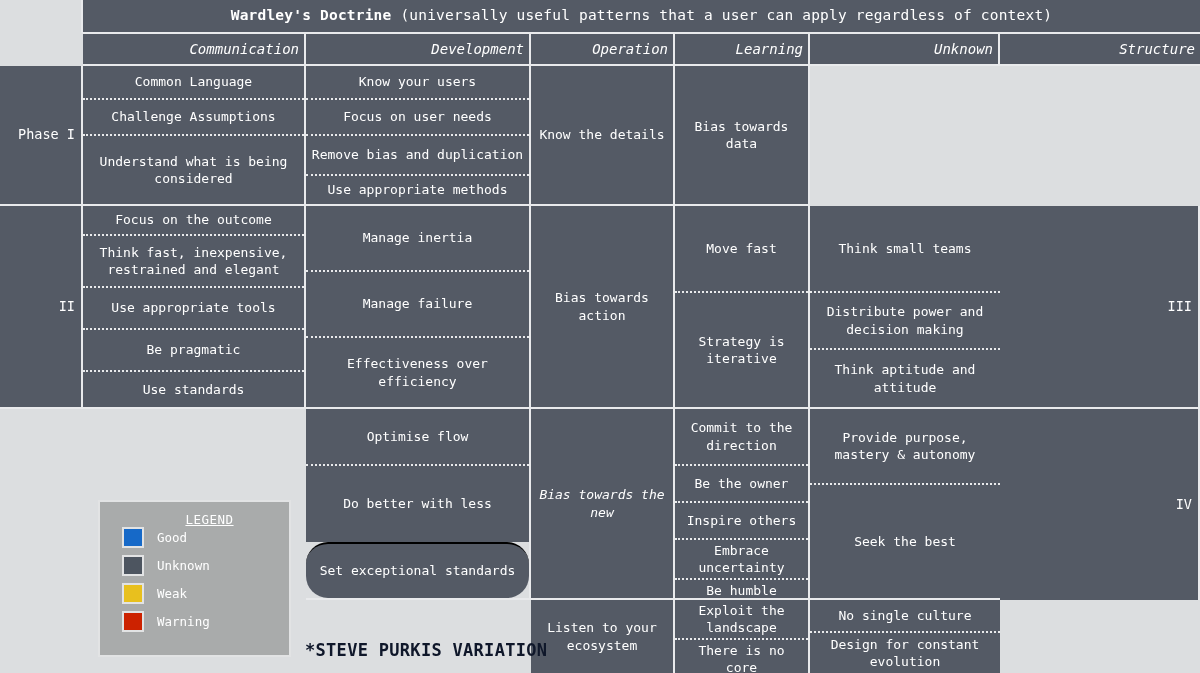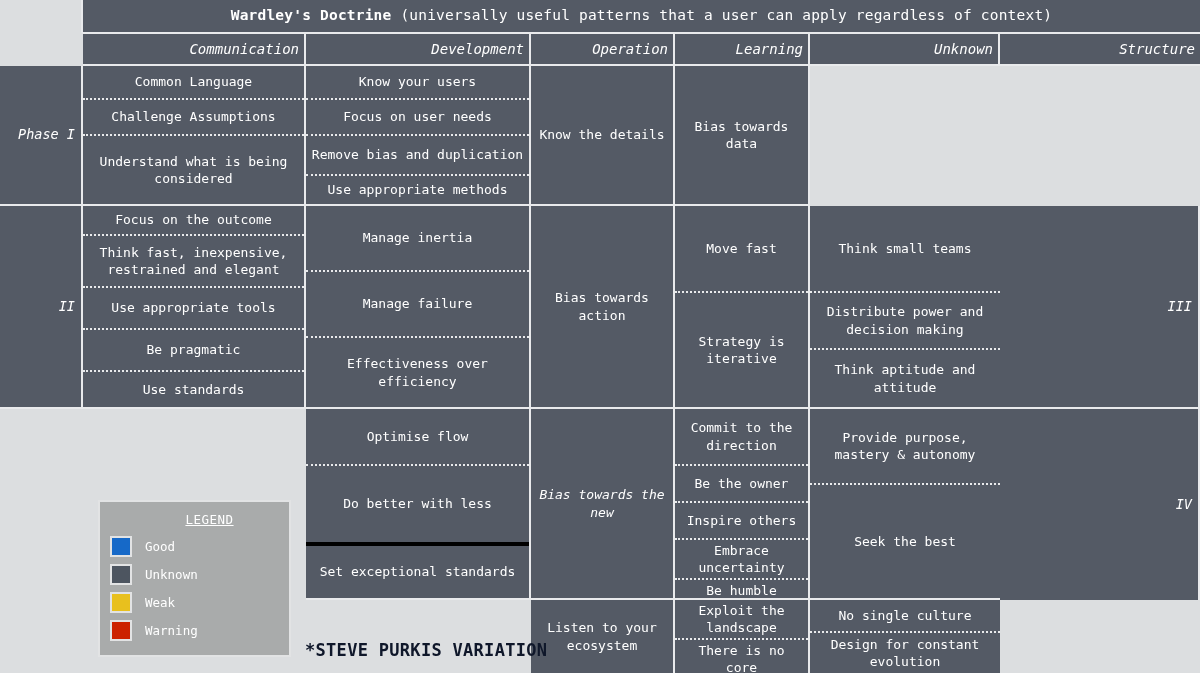--- a/index.html
+++ b/index.html
@@ -40,21 +40,20 @@
   }
   .title-cell b{font-weight:bold;}
   .corner{border-right:2px solid #e9eaec;}
   .colhead{
     font-style:italic;
     justify-content:flex-end;
     padding-right:5px;
     font-size:14px;
   }
   .rowlabel{
-    font-style:italic;
     justify-content:flex-end;
     padding-right:6px;
     font-size:13.5px;
   }
   
   .stack{
     padding:0;
     display:flex;
     flex-direction:column;
     align-items:stretch;
@@ -67,46 +66,45 @@
     display:flex;
     align-items:center;
     justify-content:center;
     text-align:center;
     padding:2px 5px;
     box-sizing:border-box;
     border-bottom:2px dotted #e9eaec;
   }
   .sub:last-child{border-bottom:none;}
   .sub.gap{background:#dcdee0;border-bottom:none;}
-  .sub.solidtop{border-top:4px solid #000000;}
+  .sub.solidtop{border-top:2px solid #000000;border-radius:22px;}
   .ital{font-style:italic;}
   .nb{border-bottom:none;}
 
   
   .legend{
     position:absolute;
     left:98px;top:500px;
     width:193px;height:157px;
     background:#a9abab;
     border:2px solid #e2e3e4;
     box-sizing:border-box;
     padding:10px 0 0 0;
   }
   .legend-title{
     text-align:center;
     color:#ffffff;
     font-size:12.5px;
     text-decoration:underline;
     letter-spacing:0.5px;
-    margin-bottom:9px;
     padding-left:30px;
   }
   .legend-row{
     display:flex;align-items:center;
-    margin:0 0 7px 10px;
+    margin:0 0 7px 22px;
   }
   .swatch{
     width:22px;height:21px;
     border:2px solid #e2e3e4;
     box-sizing:border-box;
     margin-right:13px;
     flex:0 0 auto;
   }
   .legend-label{color:#ffffff;font-size:12.5px;}
   .footnote{

